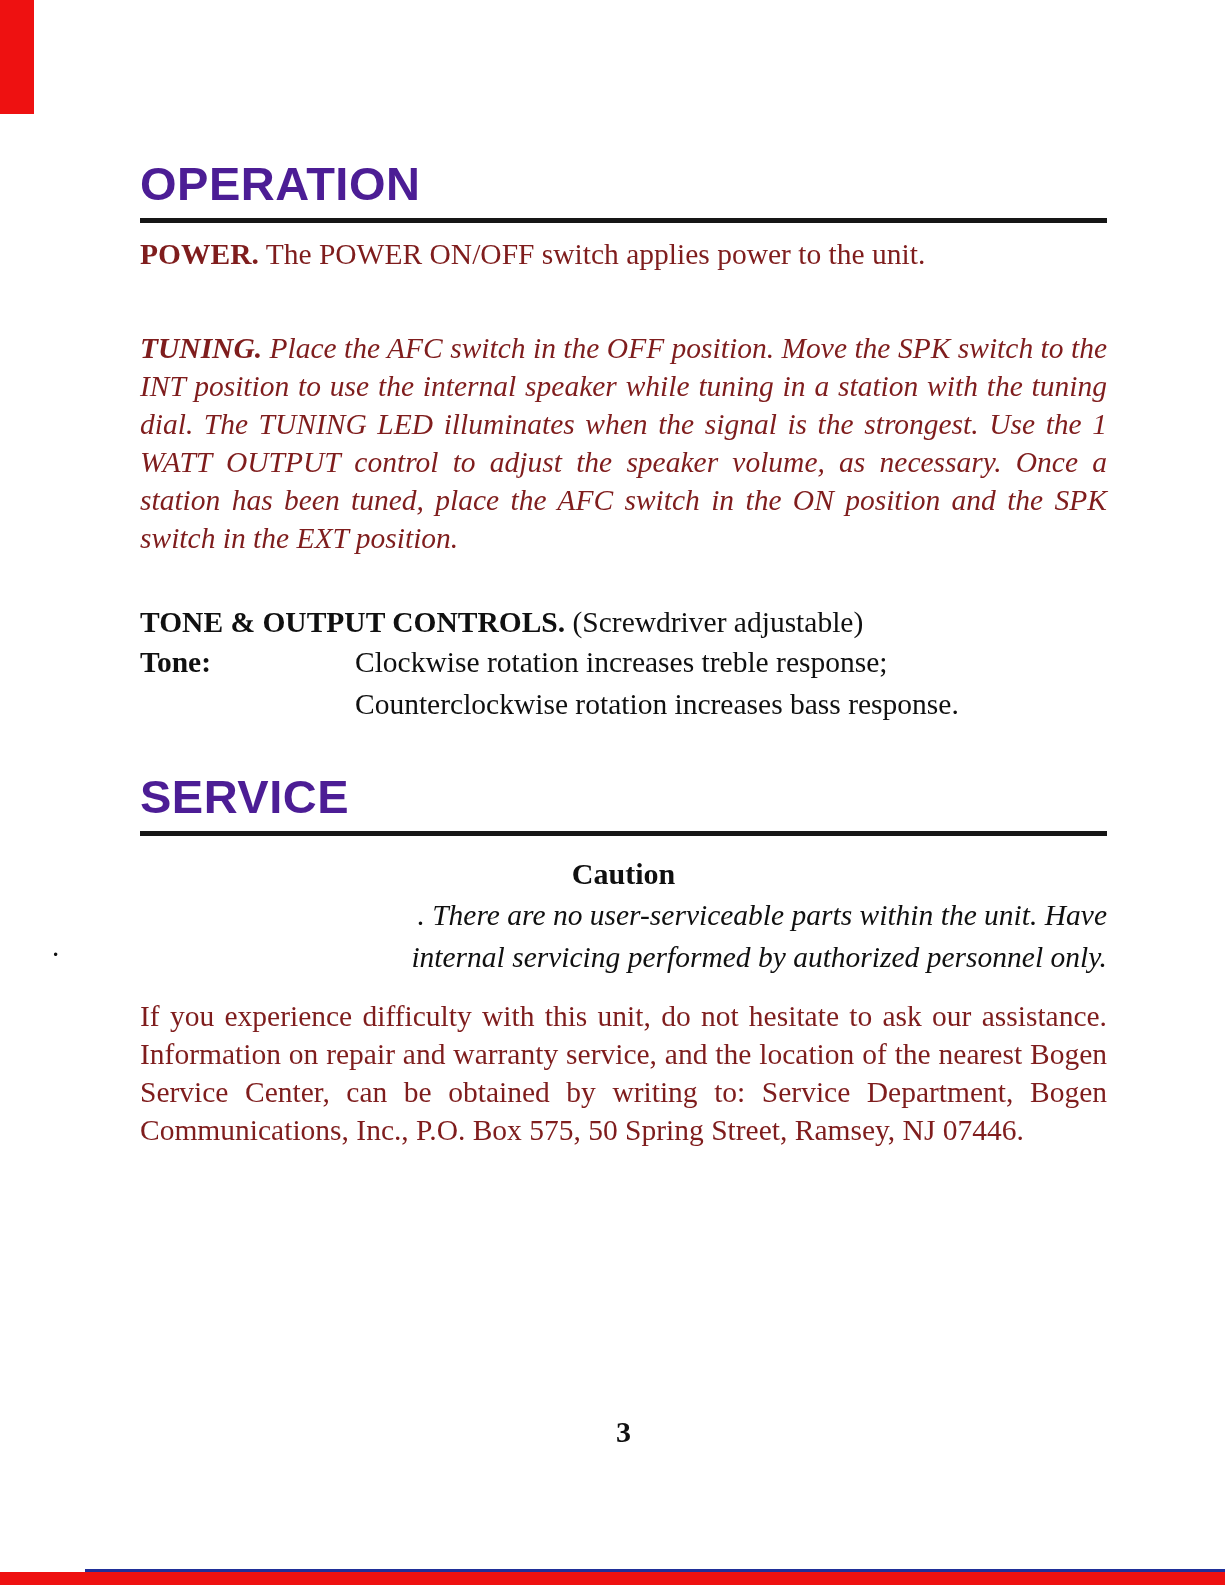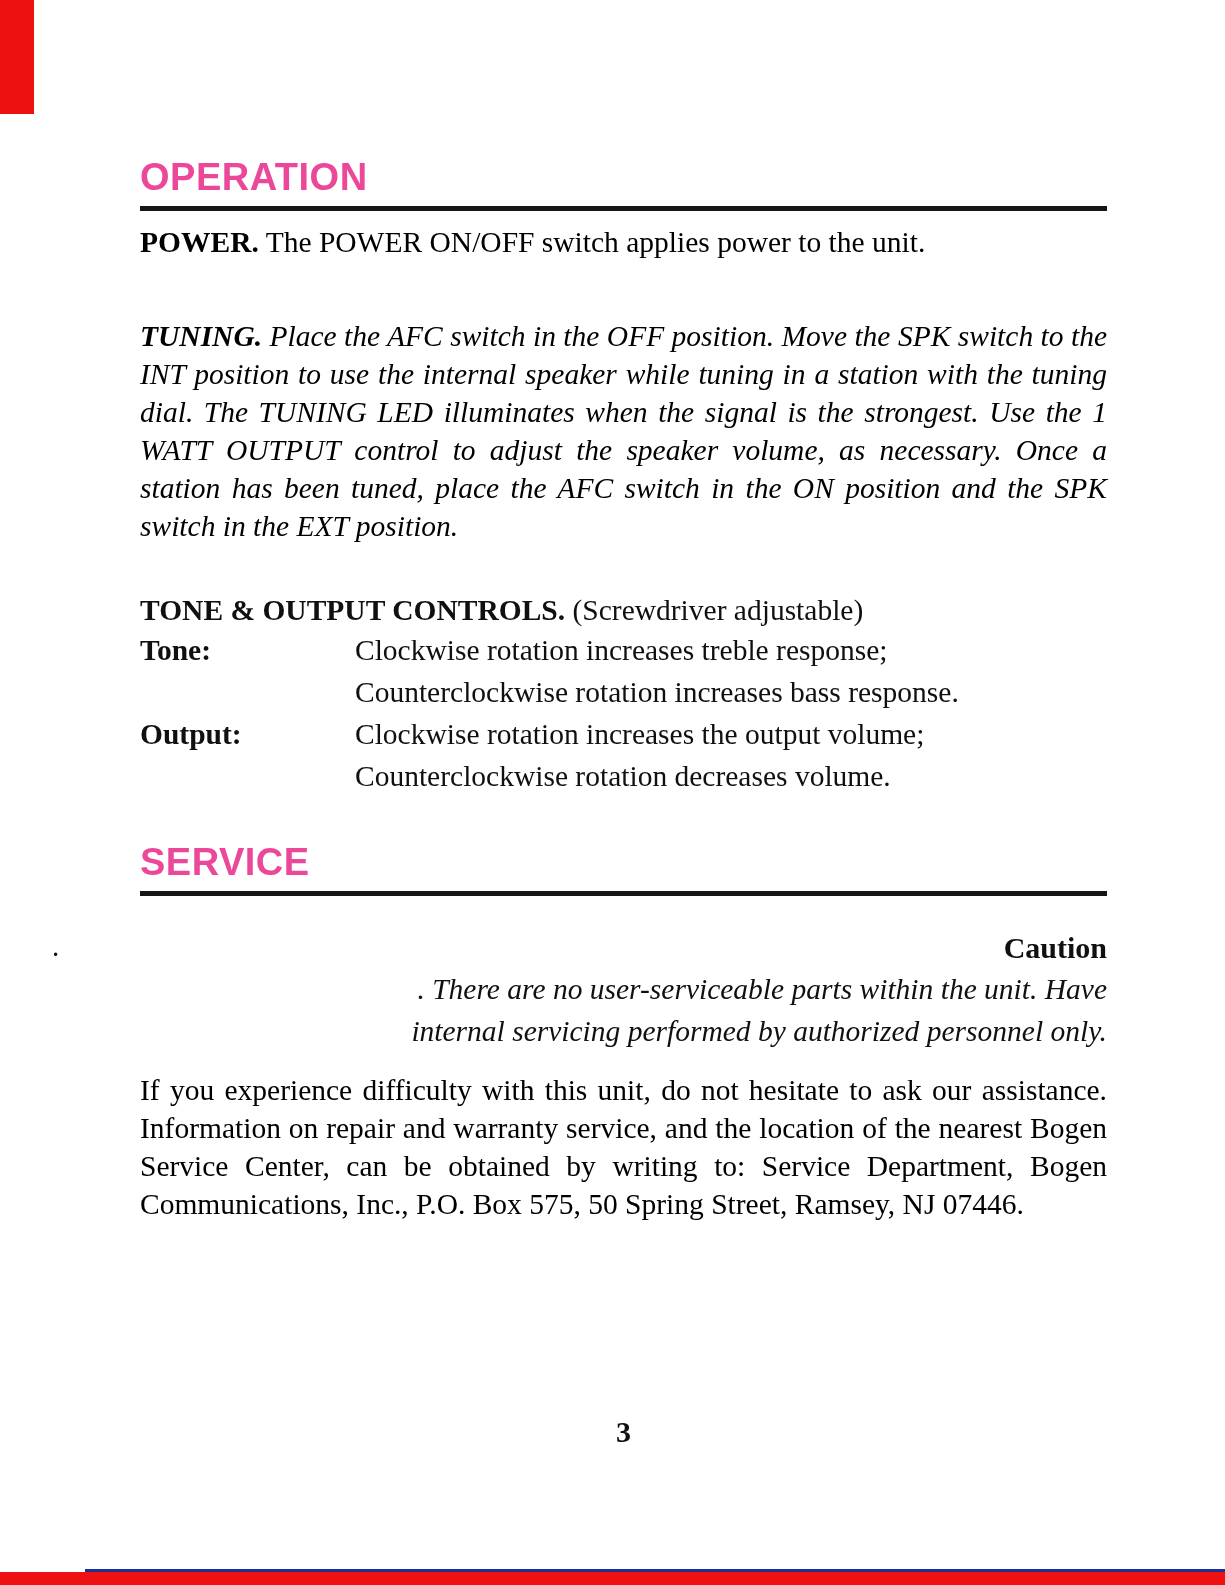--- a/index.html
+++ b/index.html
@@ -11,55 +11,55 @@
     color: #101010;
   }
   .page {
     position: absolute;
     left: 140px; top: 156px;
     width: 967px;
   }
   .sec-heading {
     font-family: "Liberation Sans", sans-serif;
     font-weight: 700;
-    font-size: 38px;
+    font-size: 47px;
     letter-spacing: 0.5px;
-    color: #ec4899;
+    color: #4c1d95;
   }
   .sec-rule {
     height: 5px;
     background: #161616;
     margin-top: 7px;
   }
   .body-para {
     font-size: 29.5px;
     line-height: 38px;
     text-align: justify;
-    color: #000000;
+    color: #7f1d1d;
   }
   .lead { font-weight: 700; }
   .para-power { margin-top: 12px; }
   .para-tuning { margin-top: 56px; font-style: italic; }
   .tone-head {
     margin-top: 46px;
     font-size: 29.5px;
     line-height: 38px;
   }
   .ctl-row {
     display: grid;
     grid-template-columns: 205px 1fr;
     font-size: 29.5px;
     line-height: 42px;
     gap: 10px;
   }
   .ctl-label { font-weight: 700; }
   .service-block { margin-top: 44px; }
   .caution-title {
-    margin-top: 32px;
-    text-align: right;
+    margin-top: 18px;
+    text-align: center;
     font-weight: 700;
     font-size: 30px;
     line-height: 40px;
   }
   .caution-line {
     font-style: italic;
     font-size: 29.5px;
     line-height: 42px;
     text-align: right;
   }
@@ -115,27 +115,20 @@
   <p class="tone-head"><span class="lead">TONE &amp; OUTPUT CONTROLS.</span><span> (Screwdriver adjustable)</span></p>
 
   <div class="ctl-row">
     <div class="ctl-label">Tone:</div>
     <div>
       <div>Clockwise rotation increases treble response;</div>
       <div>Counterclockwise rotation increases bass response.</div>
     </div>
   </div>
 
-  <div class="ctl-row">
-    <div class="ctl-label">Output:</div>
-    <div>
-      <div>Clockwise rotation increases the output volume;</div>
-      <div>Counterclockwise rotation decreases volume.</div>
-    </div>
-  </div>
 
   <div class="service-block">
     <div class="sec-heading">SERVICE</div>
     <div class="sec-rule"></div>
 
     <div class="caution-title">Caution</div>
     <div class="caution-line"><span>. </span><span>There are no user-serviceable parts within the unit. Have</span></div>
     <div class="caution-line">internal servicing performed by authorized personnel only.</div>
 
     <p class="body-para para-service">If you experience difficulty with this unit, do not hesitate to ask our assistance. Information on repair and warranty service, and the location of the nearest Bogen Service Center, can be obtained by writing to: Service Department, Bogen Communications, Inc., P.O. Box 575, 50 Spring Street, Ramsey, NJ 07446.</p>

